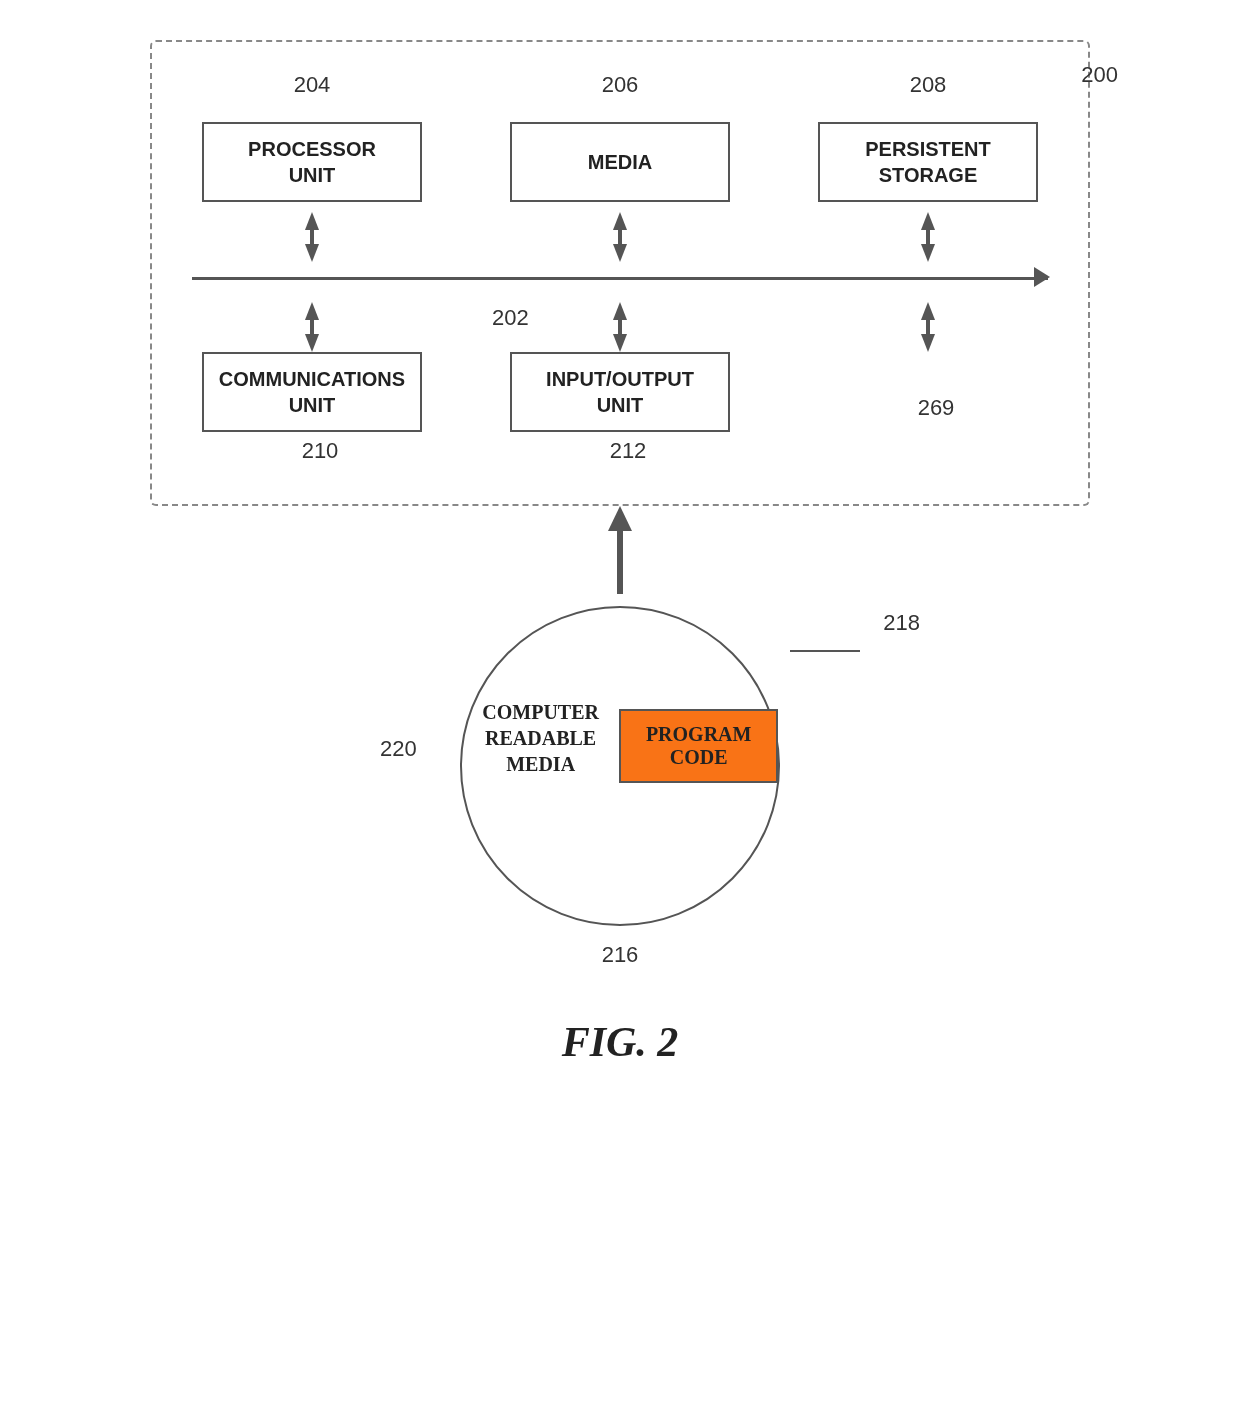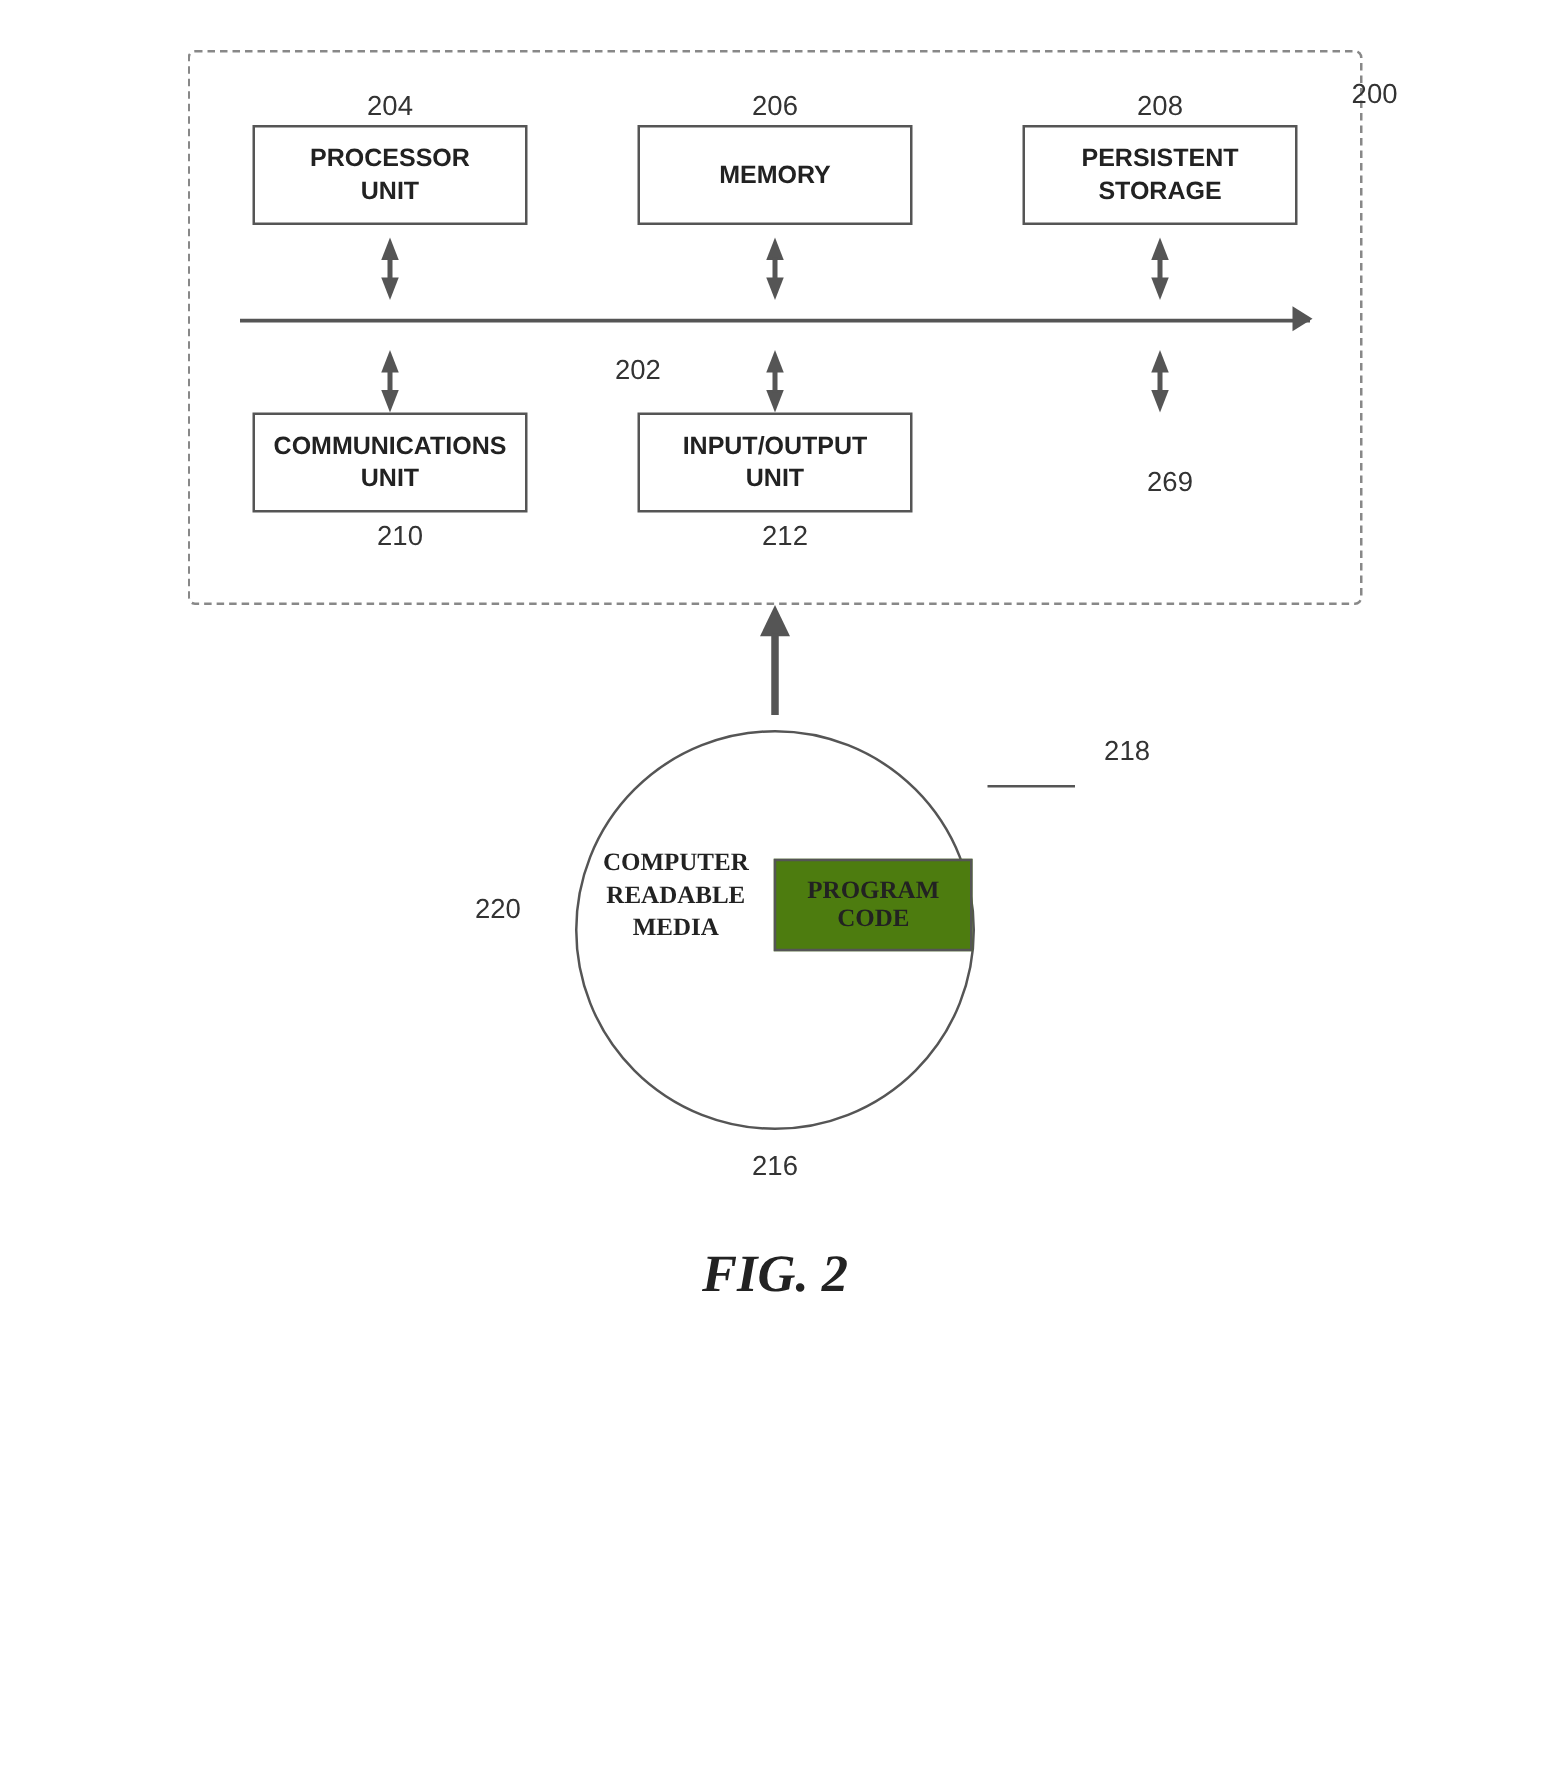--- a/index.html
+++ b/index.html
@@ -46,21 +46,21 @@
       justify-content: space-between;
       align-items: center;
       width: 100%;
       margin-bottom: 0;
     }
 
     .block-wrapper {
       display: flex;
       flex-direction: column;
       align-items: center;
-      gap: 2px;
+      gap: 24px;
       width: 240px;
     }
 
     .ref-label {
       font-size: 22px;
       color: #333;
       font-weight: 400;
       text-align: center;
     }
 
@@ -180,21 +180,21 @@
       font-weight: 600;
       color: #222;
       text-align: center;
       line-height: 1.3;
       margin-bottom: 16px;
       padding: 0 20px;
     }
 
     .program-code-box {
       border: 2px solid #555;
-      background: #4d7c0f;
+      background: #f97316;
       padding: 12px 24px;
       font-size: 20px;
       font-weight: 600;
       color: #222;
       text-align: center;
     }
 
     .label-220 {
       position: absolute;
       left: -70px;
@@ -242,21 +242,21 @@
   <div class="main-box">
     <span class="label-200">200</span>
 
     <div class="block-row">
       <div class="block-wrapper">
         <span class="ref-label">204</span>
         <div class="block-box">PROCESSOR<br>UNIT</div>
       </div>
       <div class="block-wrapper">
         <span class="ref-label">206</span>
-        <div class="block-box">MEMORY</div>
+        <div class="block-box">MEDIA</div>
       </div>
       <div class="block-wrapper">
         <span class="ref-label">208</span>
         <div class="block-box">PERSISTENT<br>STORAGE</div>
       </div>
     </div>
 
     <div class="arrows-gap">
       <div class="arrows-gap-col">
         <svg class="arrow-double-v" viewBox="0 0 24 70" xmlns="http://www.w3.org/2000/svg">

